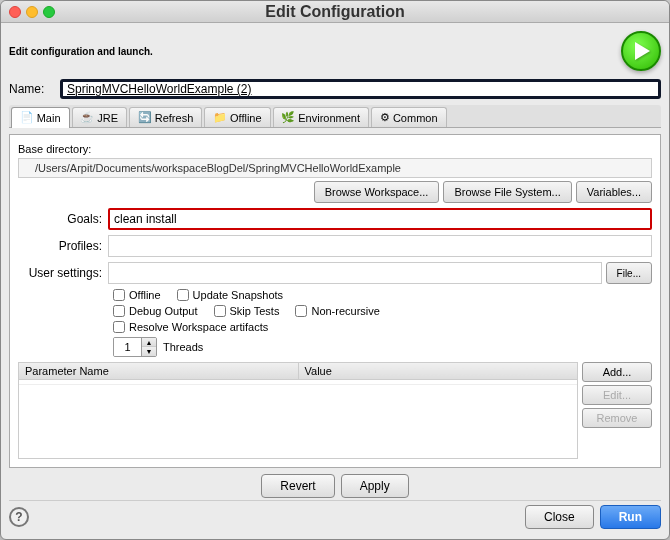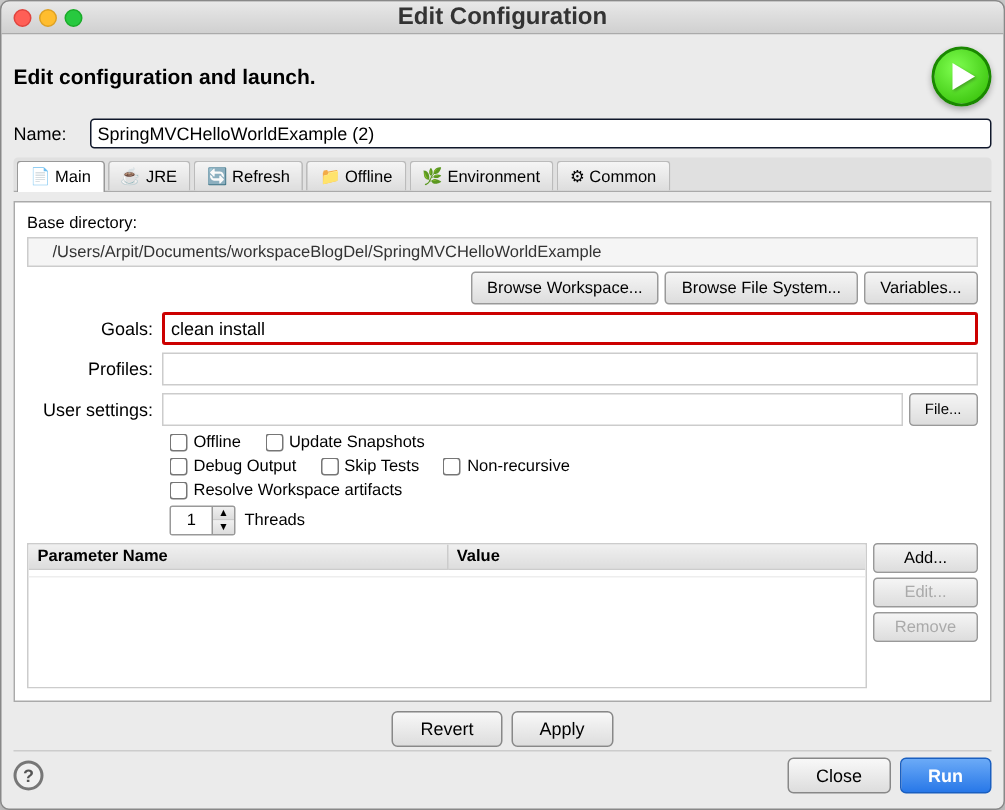--- a/index.html
+++ b/index.html
@@ -68,21 +68,21 @@
     }
 
     .header-row {
       display: flex;
       align-items: center;
       justify-content: space-between;
       margin-bottom: 8px;
     }
 
     .header-title {
-      font-size: 14px;
+      font-size: 10px;
       font-weight: bold;
       color: #000;
     }
 
     .run-btn {
       width: 40px;
       height: 40px;
       border-radius: 50%;
       background: radial-gradient(circle at 40% 35%, #7fff50, #2db800);
       border: 2px solid #1a8800;
@@ -112,25 +112,26 @@
     .name-row label {
       font-size: 12px;
       margin-right: 6px;
       color: #000;
       width: 45px;
     }
 
     .name-input {
       flex: 1;
       height: 20px;
-      border: 1px solid #0f172a;
+      border: 3px solid #0f172a;
       border-radius: 3px;
       background: white;
       font-size: 12px;
       padding: 1px 4px;
+      text-decoration: underline;
     }
 
     .tabs-bar {
       display: flex;
       align-items: center;
       border-bottom: 1px solid #aaa;
       margin-bottom: 6px;
       background: #e0e0e0;
       border-radius: 3px 3px 0 0;
       padding: 2px 2px 0 2px;
@@ -362,21 +363,21 @@
       width: 100%;
       border-collapse: collapse;
       font-size: 11px;
     }
 
     .param-table th {
       background: linear-gradient(180deg, #f0f0f0, #ddd);
       border-bottom: 1px solid #ccc;
       padding: 2px 6px;
       text-align: left;
-      font-weight: bold;
+      font-weight: normal;
       font-size: 11px;
     }
 
     .param-table th:first-child {
       border-right: 1px solid #ccc;
       width: 50%;
     }
 
     .param-table td {
       padding: 2px 6px;

